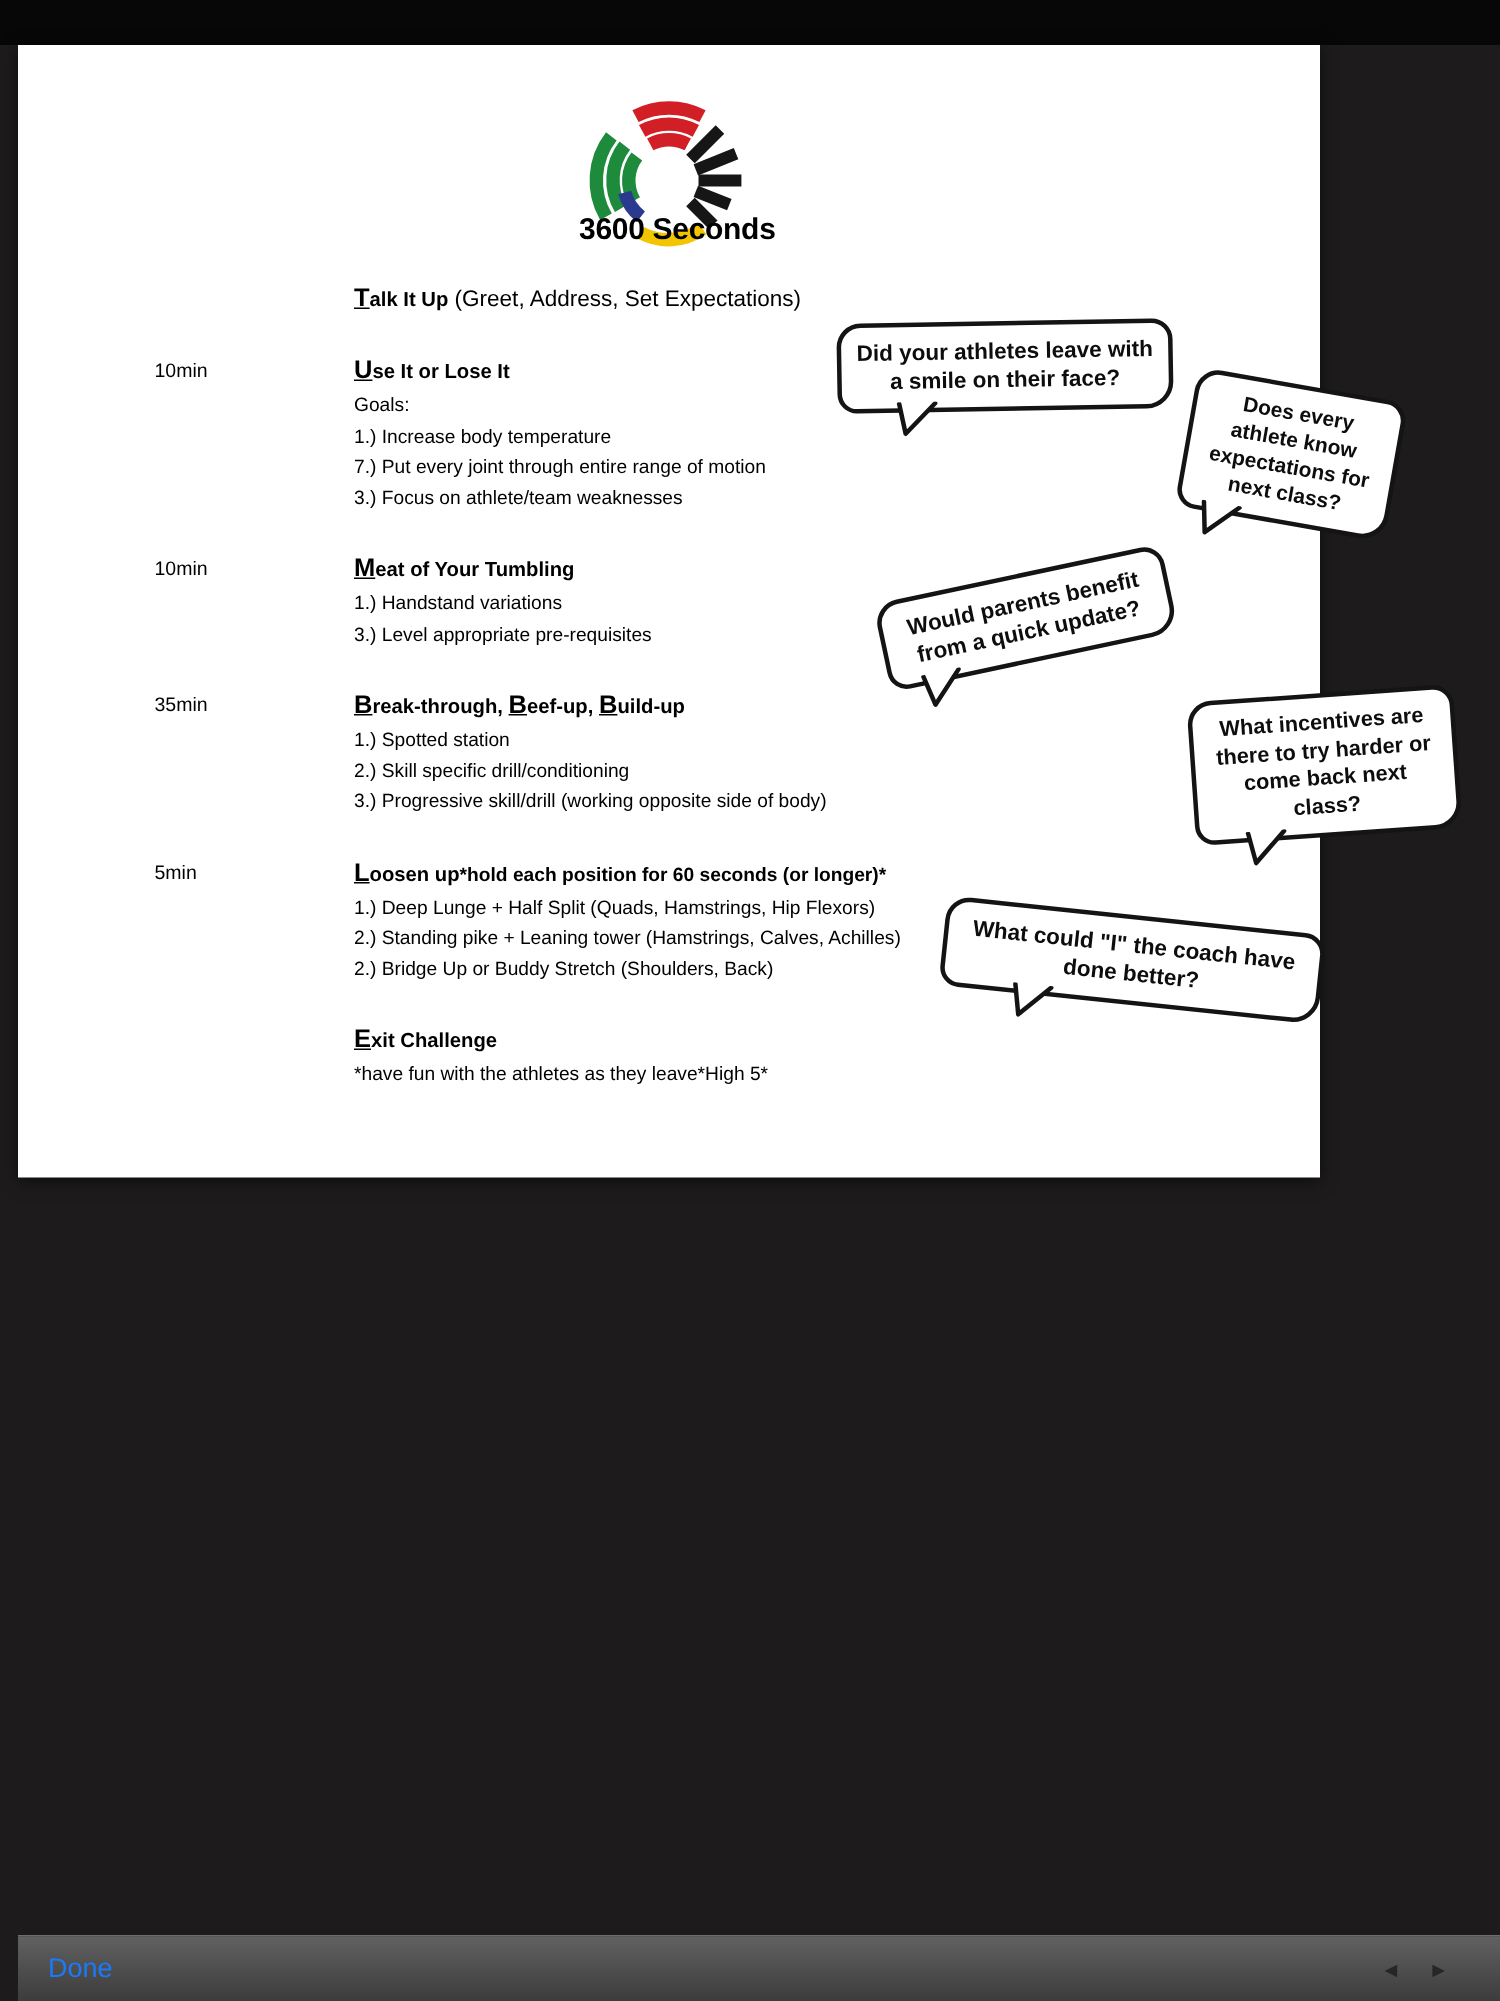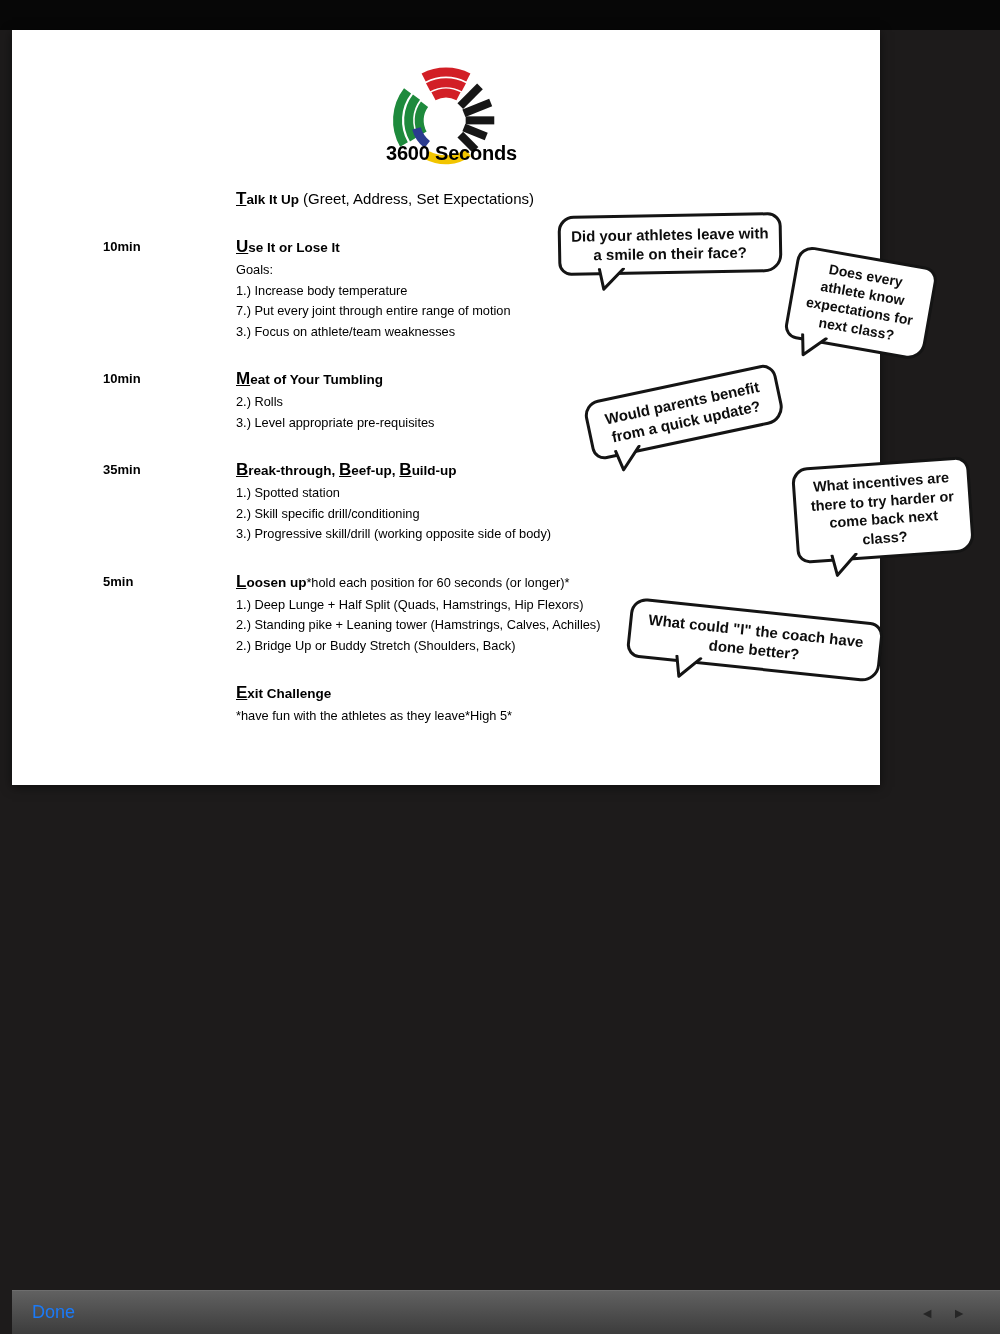--- a/index.html
+++ b/index.html
@@ -19,25 +19,25 @@
   .logo-wrap{position:relative;width:188px;height:118px;margin:26px auto 0}
   .logo-wrap svg{display:block}
   .logo-title{
     position:absolute;left:34px;top:86px;font-size:20px;font-weight:bold;
     color:#000;white-space:nowrap;letter-spacing:-0.2px;
   }
 
   
   .row{display:flex;padding-left:91px;margin-top:26px}
   .row.intro{display:block;padding-left:224px;margin-top:14px}
-  .time{flex:0 0 133px;width:133px;font-weight:bold;font-size:13px;color:#000;padding-top:3px}
+  .time{flex:0 0 133px;width:133px;font-weight:normal;font-size:13px;color:#000;padding-top:3px}
   .sec-body{flex:1;max-width:600px}
   .heading{font-size:13.5px;font-weight:bold;color:#000;line-height:21px;margin-bottom:2px}
   .lead{font-size:17px;text-decoration:underline}
-  .suffix{font-weight:normal;font-size:12.8px}
+  .suffix{font-weight:bold;font-size:12.8px}
   .tail-text{font-weight:normal;font-size:15px}
   .line{font-size:12.8px;line-height:20.5px;color:#000}
 
   
   .bubble{
     position:absolute;background:#fff;border:3px solid #141414;border-radius:16px 14px 18px 13px;
     padding:8px 10px;font-weight:bold;color:#0d0d0d;text-align:center;line-height:1.28;
     box-sizing:border-box;z-index:2;
   }
   .tail{position:absolute;bottom:-20px;width:34px;height:24px}
@@ -110,21 +110,21 @@
       <div class="line">1.) Increase body temperature</div>
       <div class="line">7.) Put every joint through entire range of motion</div>
       <div class="line">3.) Focus on athlete/team weaknesses</div>
     </div>
   </div>
 
   <div class="row">
     <div class="time">10min</div>
     <div class="sec-body">
       <div class="heading"><span class="lead">M</span><span>eat of Your Tumbling</span><span class="suffix"></span></div>
-      <div class="line">2.) Rolls</div>
+      <div class="line">1.) Handstand variations</div>
       <div class="line">3.) Level appropriate pre-requisites</div>
     </div>
   </div>
 
   <div class="row">
     <div class="time">35min</div>
     <div class="sec-body">
       <div class="heading"><span class="lead">B</span><span>reak-through, </span><span class="lead">B</span><span>eef-up, </span><span class="lead">B</span><span>uild-up</span></div>
       <div class="line">1.) Spotted station</div>
       <div class="line">2.) Skill specific drill/conditioning</div>

